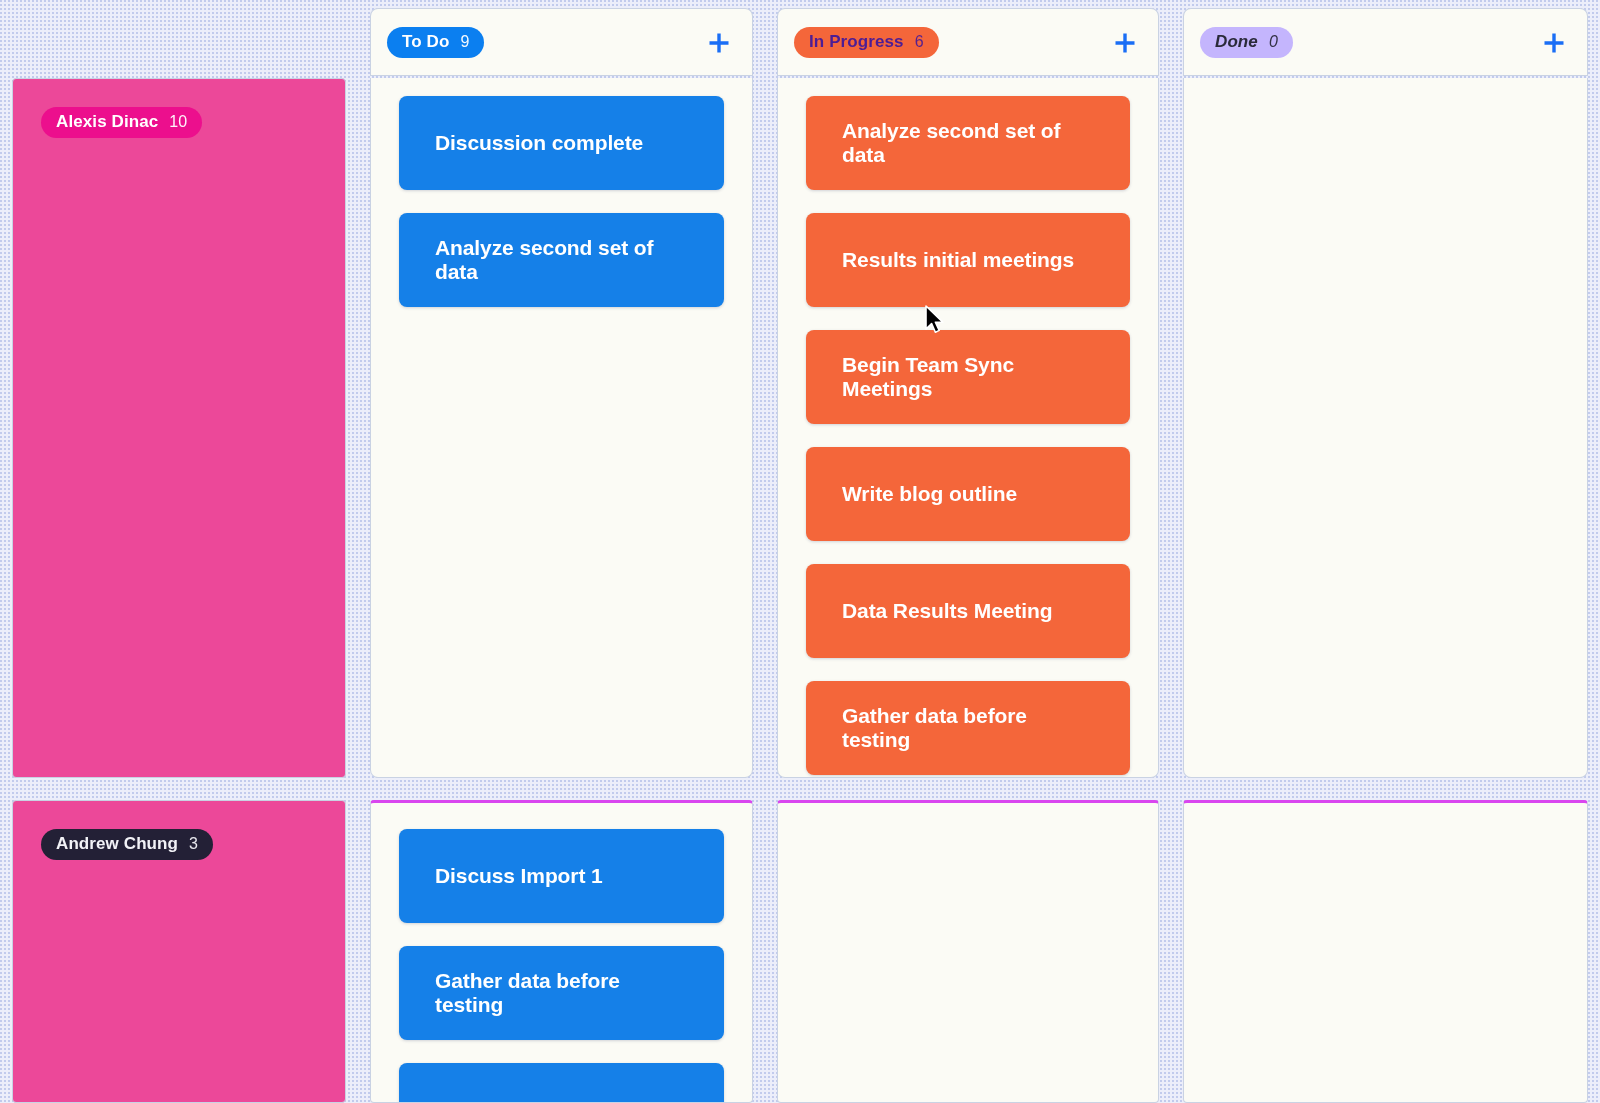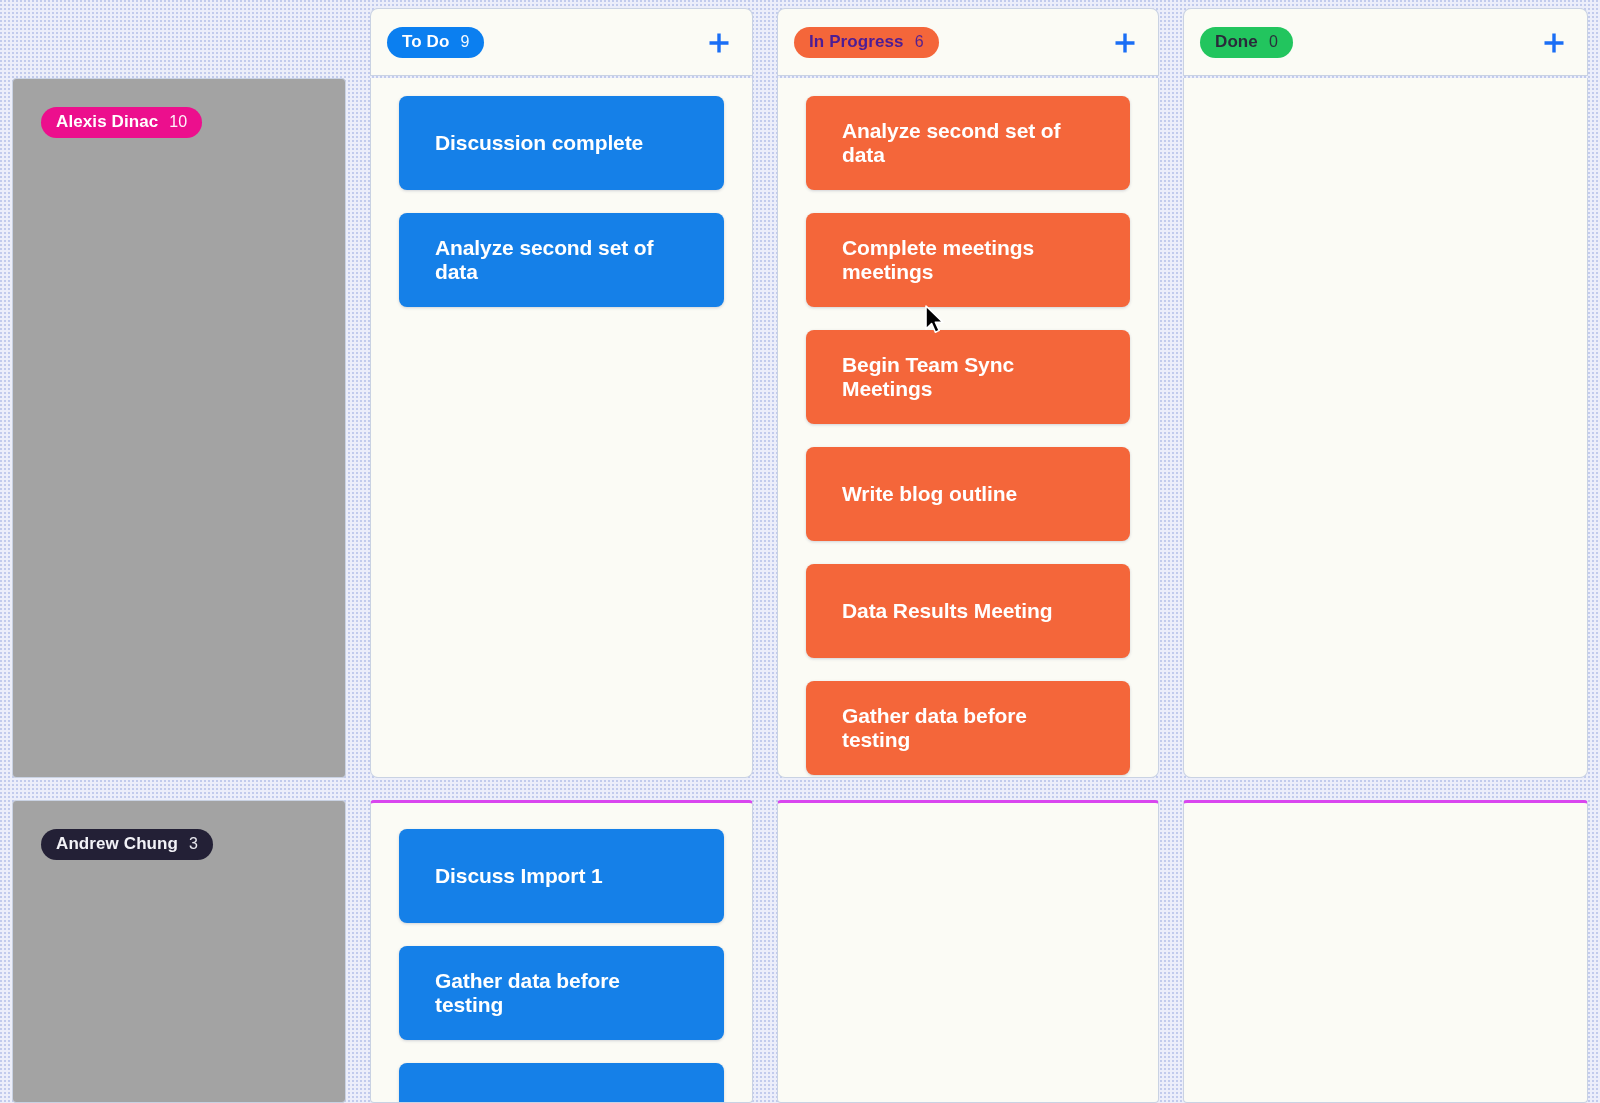--- a/index.html
+++ b/index.html
@@ -66,21 +66,21 @@
     white-space: nowrap;
   }
   .badge .count {
     font-weight: 500;
     font-size: 16px;
     opacity: 0.95;
   }
 
   .badge-todo      { background: #0b7ff0; color: #ffffff; }
   .badge-progress  { background: #f4663a; color: #4c1d95; }
-  .badge-done      { background: #22c55e; color: #2a2a3a; }
+  .badge-done      { background: #c4b5fd; color: #2a2a3a; font-style: italic; }
   .badge-lane-pink { background: #ec0f8d; color: #ffffff; }
   .badge-lane-dark { background: #232036; color: #f2f2f7; align-items: flex-end; }
 
   .add-btn {
     margin-left: auto;
     width: 34px;
     height: 34px;
     display: flex;
     align-items: center;
     justify-content: center;
@@ -90,21 +90,21 @@
     padding: 0;
   }
   .add-btn svg { display: block; }
 
   
   .lane-label-pane {
     margin: 0 12px;
     border: 1px solid #c9d2e3;
     border-top: 1px solid #c9d2e3;
     border-radius: 4px;
-    background: #a3a3a3;
+    background: #ec4899;
     padding: 28px 0 0 28px;
   }
   .lane-label-pane.first { border-radius: 4px; }
 
   
   .lane-cell {
     margin: 0 12px;
     border: 1px solid #c9d2e3;
     border-top: none;
     border-radius: 0 0 8px 8px;
@@ -206,21 +206,21 @@
     </span>
   </div>
 
   <div class="lane-cell">
     <div class="card card-blue">Discussion complete</div>
     <div class="card card-blue">Analyze second set of data</div>
   </div>
 
   <div class="lane-cell">
     <div class="card card-orange">Analyze second set of data</div>
-    <div class="card card-orange">Complete meetings meetings</div>
+    <div class="card card-orange">Results initial meetings</div>
     <div class="card card-orange">Begin Team Sync Meetings</div>
     <div class="card card-orange">Write blog outline</div>
     <div class="card card-orange">Data Results Meeting</div>
     <div class="card card-orange">Gather data before testing</div>
   </div>
 
   <div class="lane-cell"></div>
 
   <div class="gutter"></div>
   <div class="gutter"></div>

